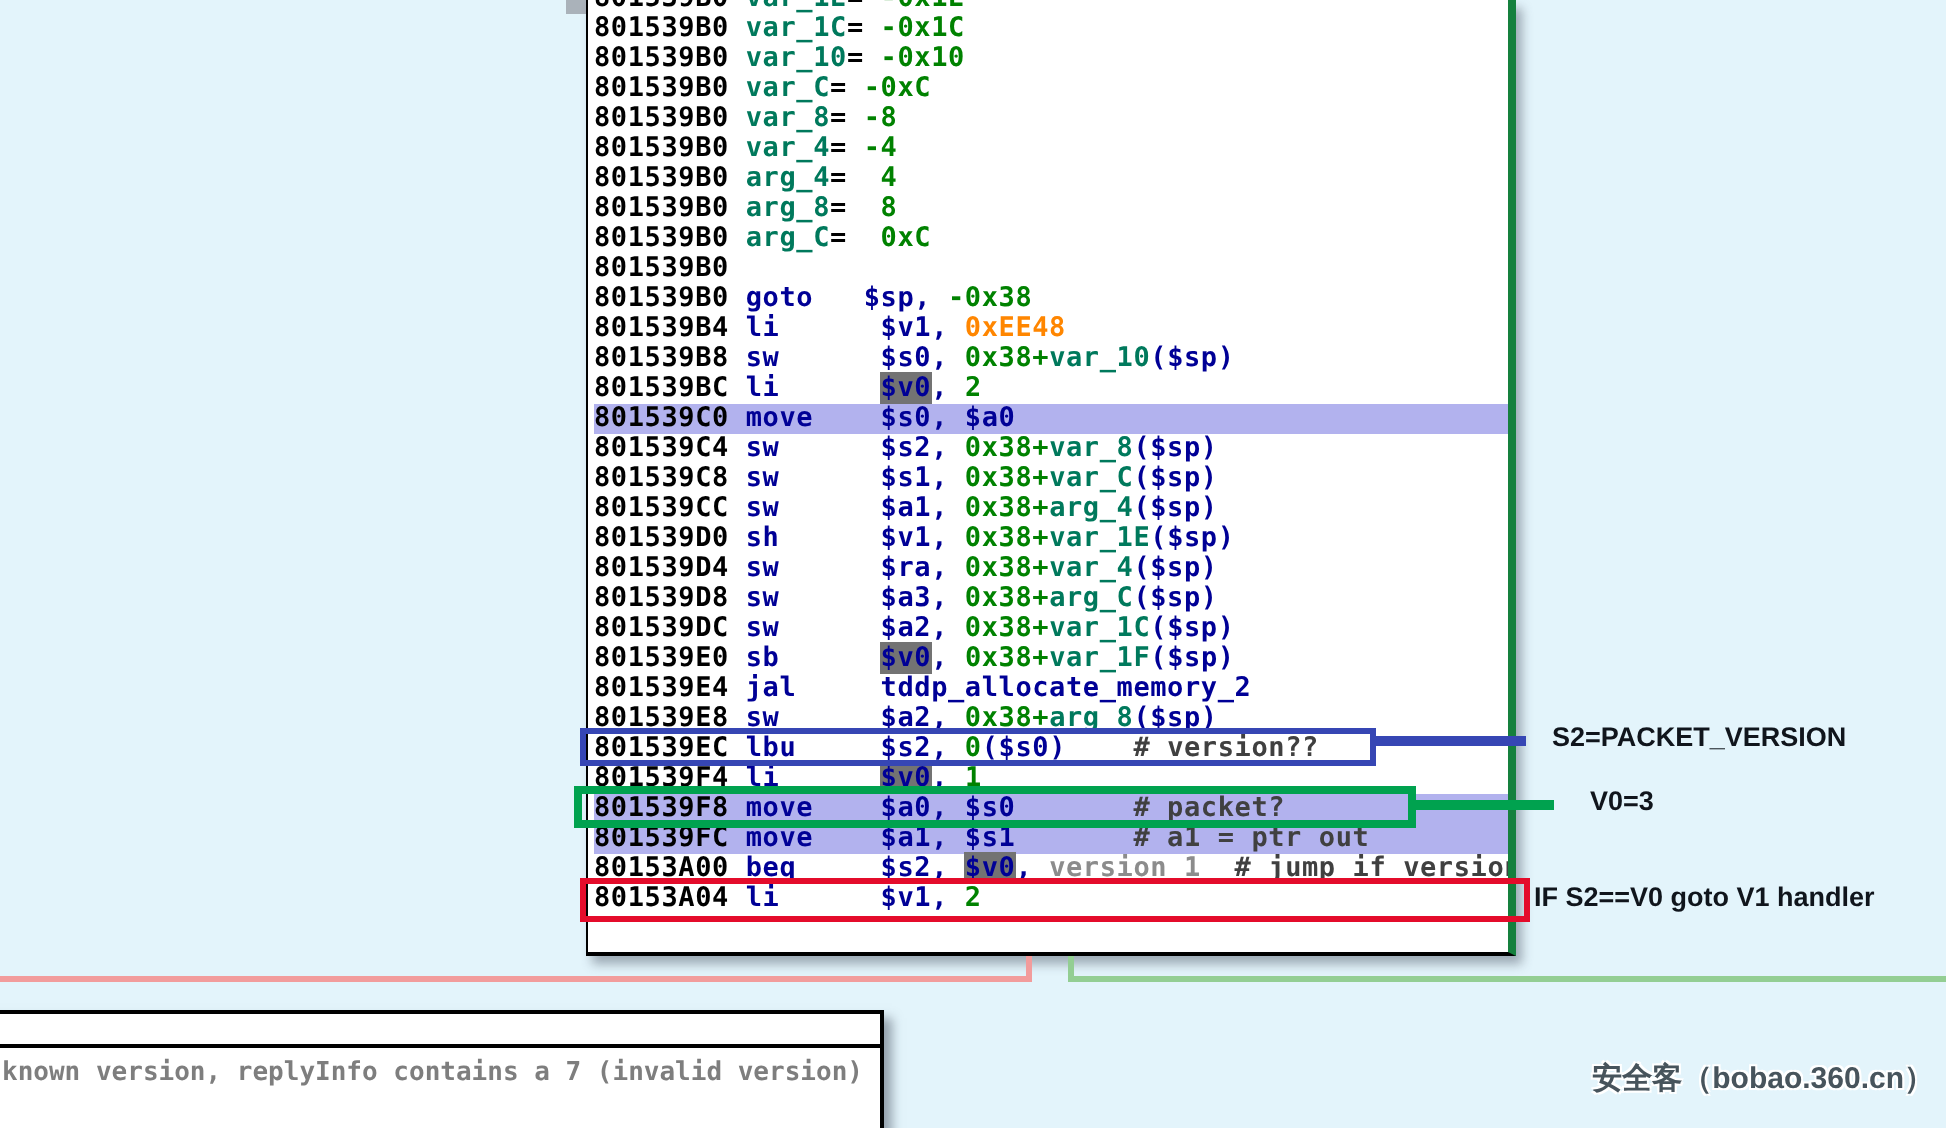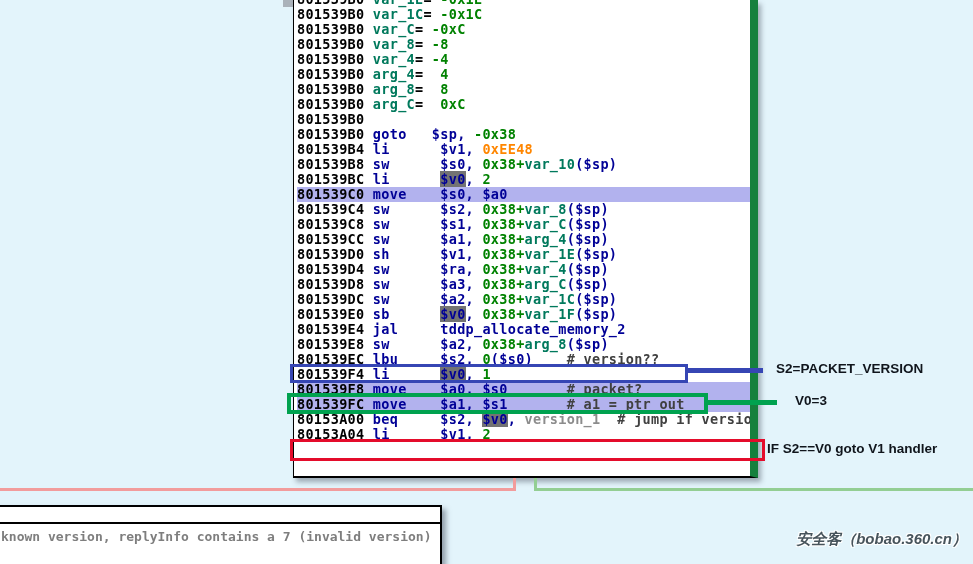--- a/index.html
+++ b/index.html
@@ -5,21 +5,21 @@
   html,body{margin:0;padding:0;}
   #root{
     position:relative; width:973px; height:564px; overflow:hidden;
     background:#e3f4fb;
     font-family:"DejaVu Sans Mono", monospace;
   }
   
   #panel{
     position:absolute; left:293px; top:0; width:465px; height:478px;
     background:#ffffff; box-sizing:border-box;
-    border-left:1px solid #000; border-right:8px solid #15803d; border-bottom:2px solid #000;
+    border-left:1px solid #000; border-right:4px solid #15803d; border-bottom:2px solid #000;
     box-shadow:3px 4px 5px rgba(70,80,95,.45);
     overflow:hidden;
   }
   #asm{ padding:0 0 0 3px; }
   .line{
     height:15px; line-height:15px; white-space:pre;
     font-size:13.5px; font-weight:bold; letter-spacing:0.3px;
     width:459px;
   }
   .line:first-child{ margin-top:-8px; }
@@ -67,38 +67,38 @@
     margin-top:5px; padding-left:9px;
     font-size:13px; font-weight:bold; color:#7e7e7e; white-space:pre;
     font-family:"DejaVu Sans Mono", monospace;
   }
   
   #watermark{
     position:absolute; right:6px; top:530px;
     font-family:"Liberation Sans", sans-serif;
     font-size:15px; font-weight:bold; color:#47545c; white-space:nowrap;
     text-shadow:1px 1px 0 #fff,-1px -1px 0 #fff,1px -1px 0 #fff,-1px 1px 0 #fff;
-    font-style:italic;
   }
 </style>
 </head>
 <body>
 
 <div id="root" style="background: rgb(227, 244, 251);">
 
   <div class="frag" style="left:283px;top:0;width:11px;height:7px;"></div>
   <div class="frag" style="left:296px;top:0;width:461px;height:2px;"></div>
   <div class="frag" style="left:319px;top:0;width:2px;height:7px;"></div>
   <div class="frag" style="left:500px;top:0;width:2px;height:7px;"></div>
   <div class="frag" style="left:736px;top:0;width:2px;height:7px;"></div>
 
   <div id="panel">
     <div id="asm">
         <div class="line"><span class="t-a">801539B0 </span><span class="t-v">var_1E</span><span class="t-p">= </span><span class="t-n">-0x1E</span></div>
         <div class="line"><span class="t-a">801539B0 </span><span class="t-v">var_1C</span><span class="t-p">= </span><span class="t-n">-0x1C</span></div>
+        <div class="line"><span class="t-a">801539B0 </span><span class="t-v">var_10</span><span class="t-p">= </span><span class="t-n">-0x10</span></div>
         <div class="line"><span class="t-a">801539B0 </span><span class="t-v">var_C</span><span class="t-p">= </span><span class="t-n">-0xC</span></div>
         <div class="line"><span class="t-a">801539B0 </span><span class="t-v">var_8</span><span class="t-p">= </span><span class="t-n">-8</span></div>
         <div class="line"><span class="t-a">801539B0 </span><span class="t-v">var_4</span><span class="t-p">= </span><span class="t-n">-4</span></div>
         <div class="line"><span class="t-a">801539B0 </span><span class="t-v">arg_4</span><span class="t-p">= </span><span class="t-n"> 4</span></div>
         <div class="line"><span class="t-a">801539B0 </span><span class="t-v">arg_8</span><span class="t-p">= </span><span class="t-n"> 8</span></div>
         <div class="line"><span class="t-a">801539B0 </span><span class="t-v">arg_C</span><span class="t-p">= </span><span class="t-n"> 0xC</span></div>
         <div class="line"><span class="t-a">801539B0 </span></div>
         <div class="line"><span class="t-a">801539B0 </span><span class="t-m">goto   </span><span class="t-m">$sp, </span><span class="t-n">-0x38</span></div>
         <div class="line"><span class="t-a">801539B4 </span><span class="t-m">li      </span><span class="t-m">$v1, </span><span class="t-o">0xEE48</span></div>
         <div class="line"><span class="t-a">801539B8 </span><span class="t-m">sw      </span><span class="t-m">$s0, </span><span class="t-n">0x38+</span><span class="t-v">var_10</span><span class="t-m">($sp)</span></div>

